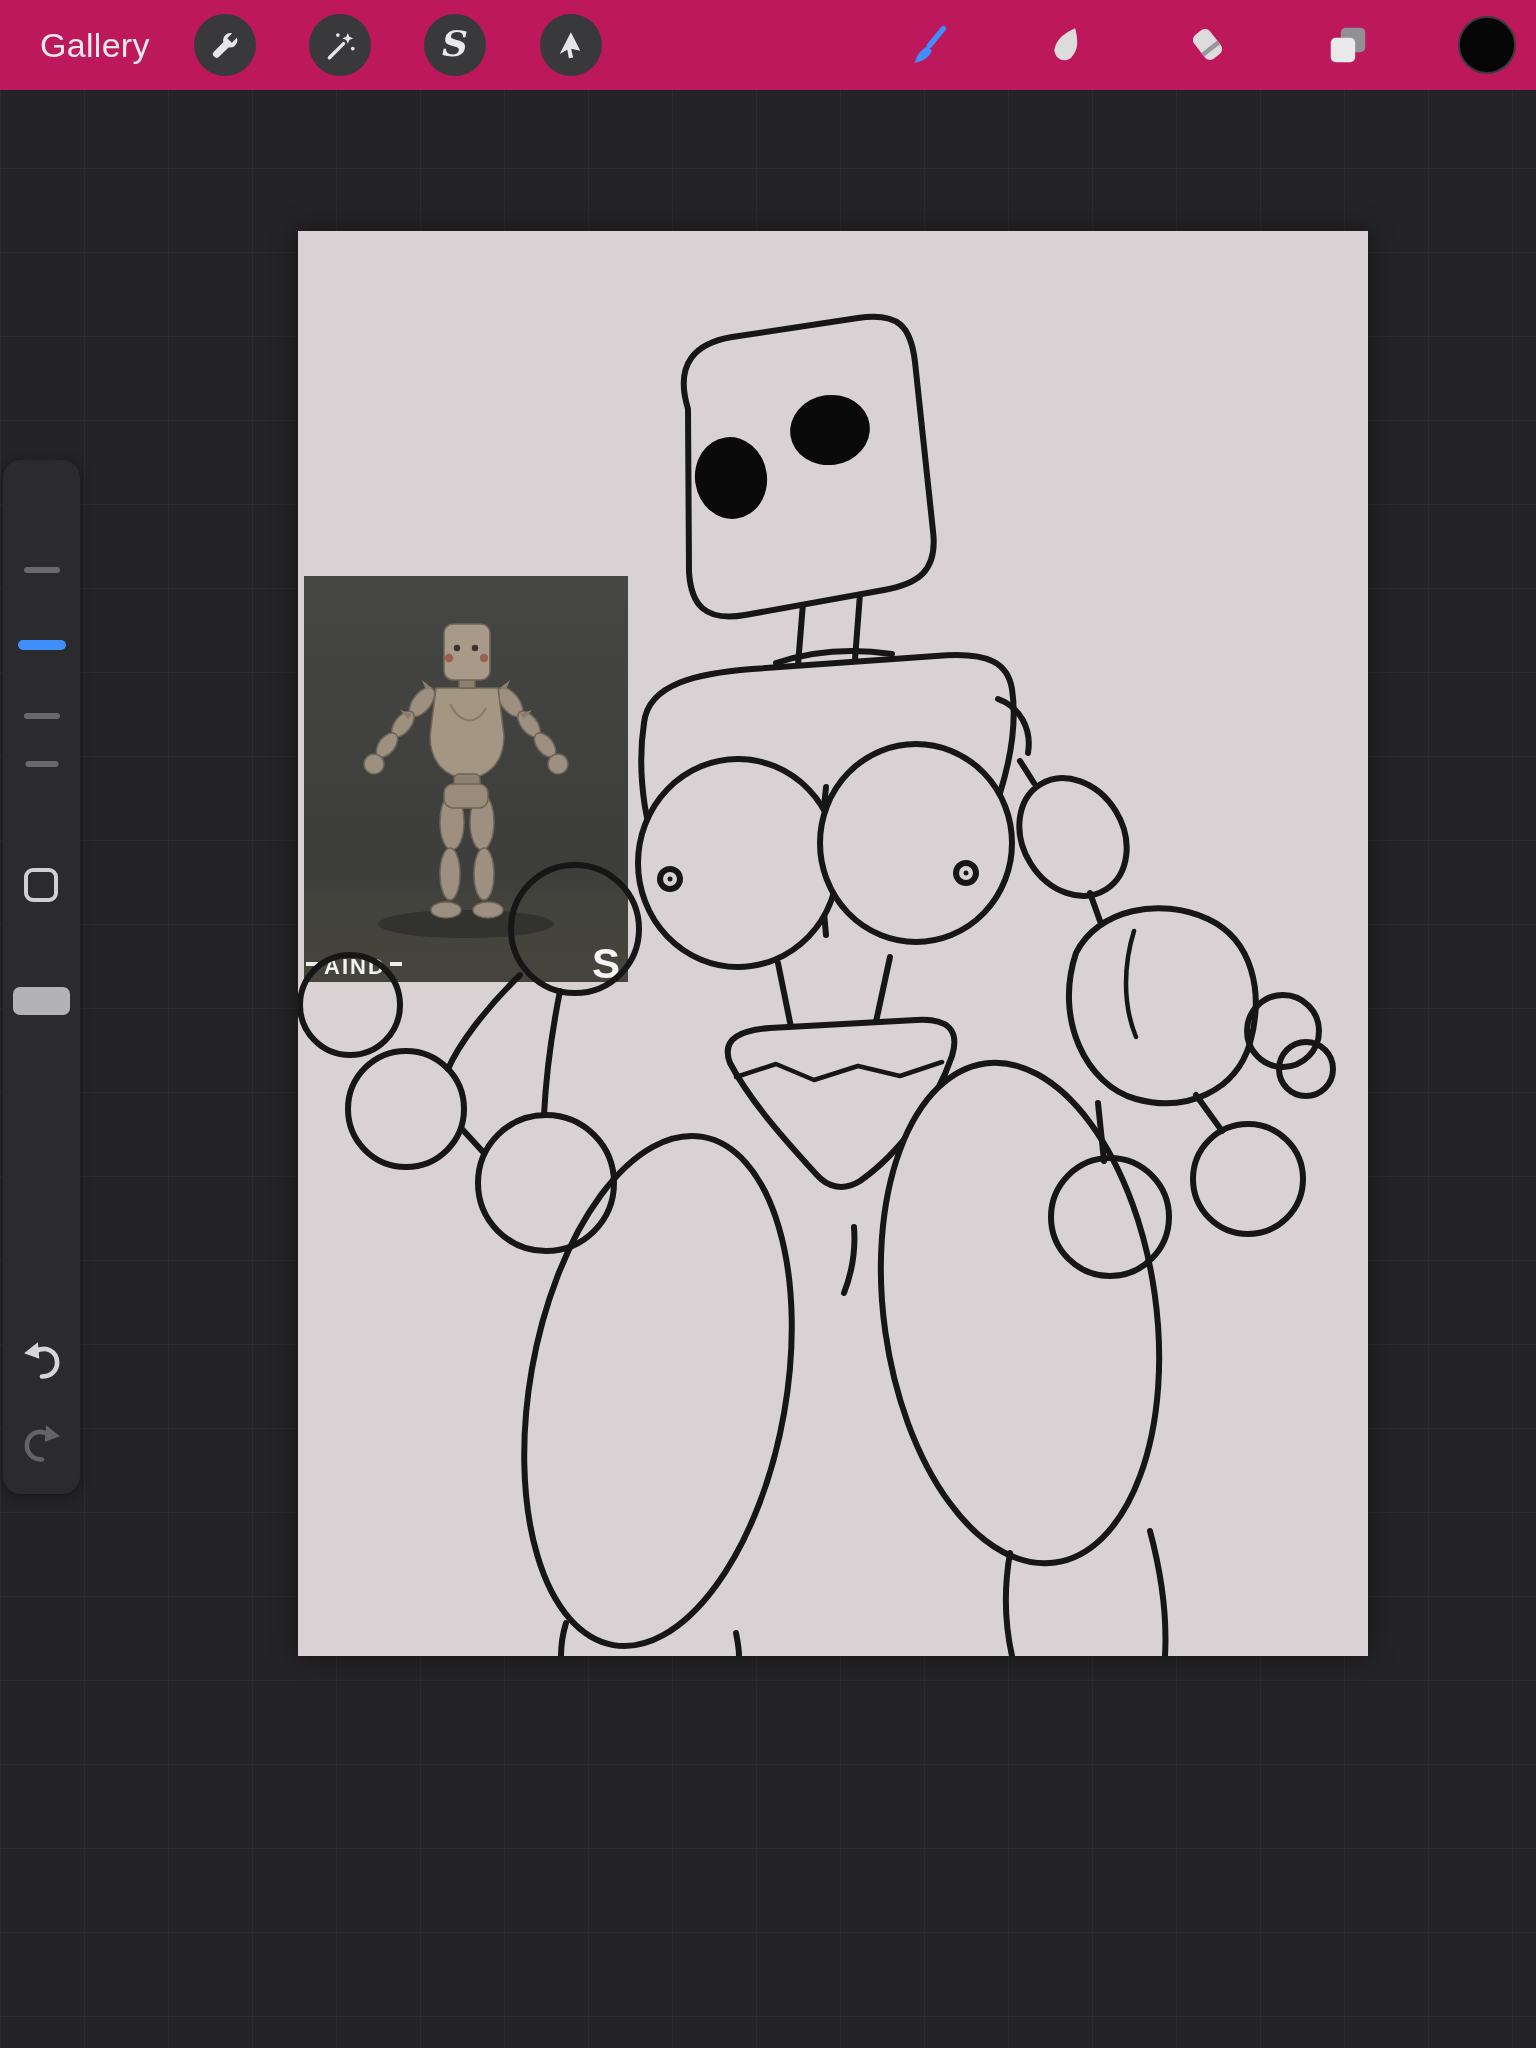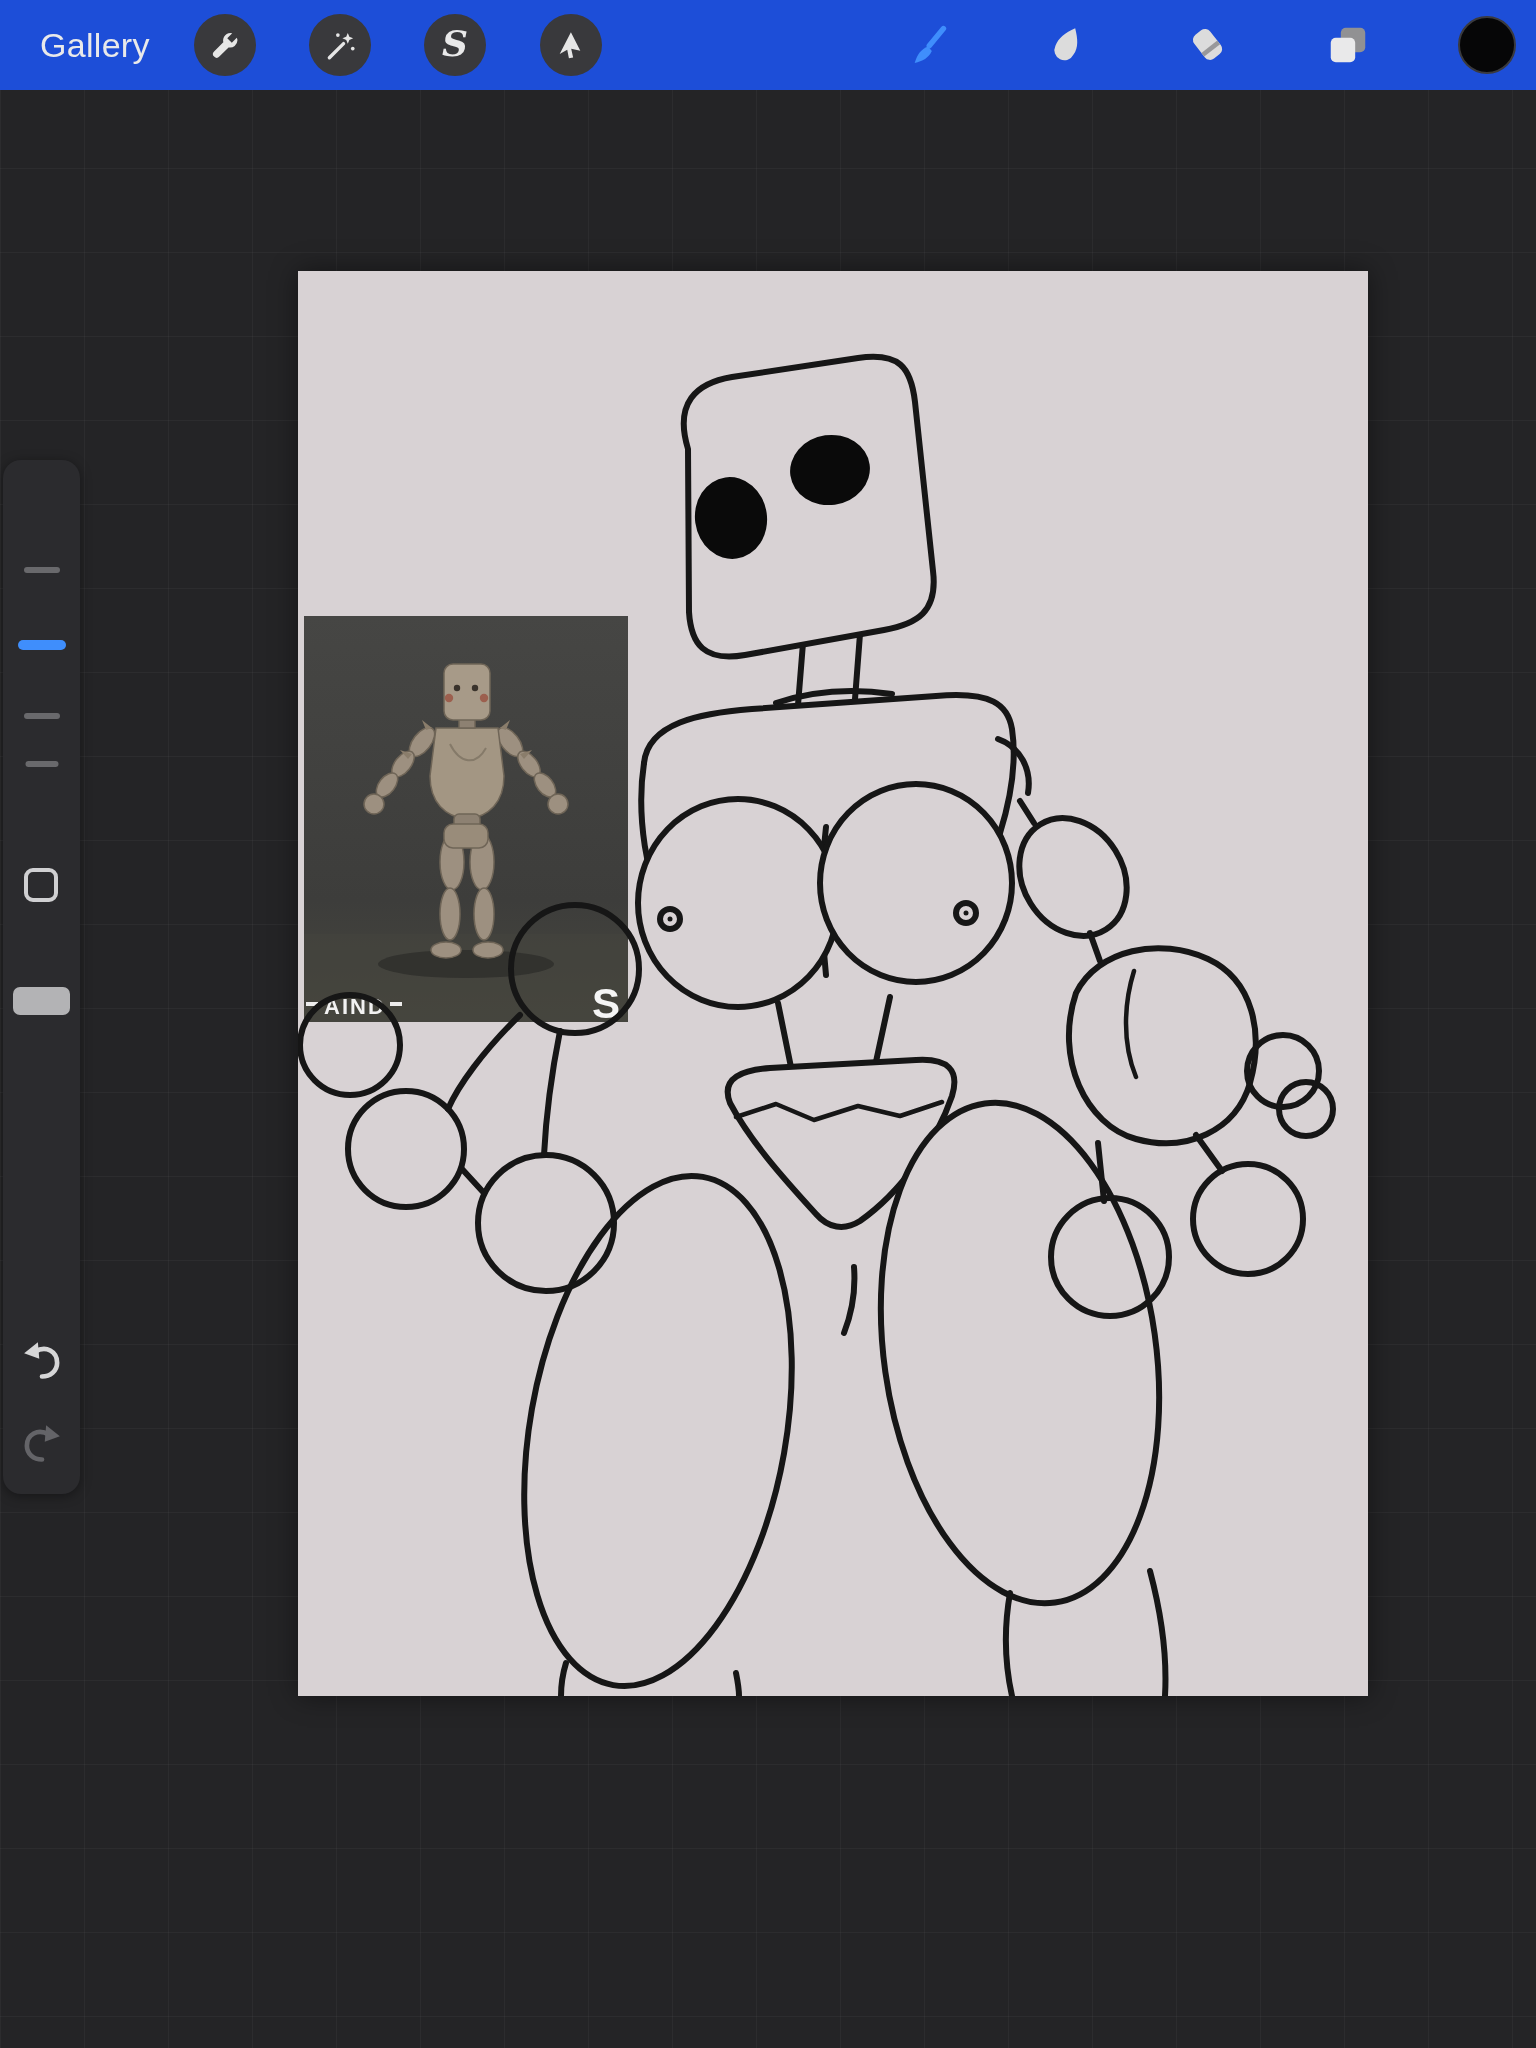--- a/index.html
+++ b/index.html
@@ -10,21 +10,21 @@
     background-color:#242426;
     background-image:
       linear-gradient(rgba(255,255,255,0.035) 1px, transparent 1px),
       linear-gradient(90deg, rgba(255,255,255,0.035) 1px, transparent 1px);
     background-size:84px 84px;
   }
 
   
   .topbar {
     position:absolute; left:0; top:0; width:1536px; height:90px;
-    background:#1d4ed8; z-index:30;
+    background:#be185d; z-index:30;
     display:flex; align-items:center;
   }
   .gallery-label {
     position:absolute; left:40px; top:0; height:90px; line-height:90px;
     color:#e9e9ea; font-size:34px; letter-spacing:.3px; cursor:pointer;
   }
   .circle-btn {
     position:absolute; top:14px; width:62px; height:62px; border-radius:50%;
     background:#39393c; display:flex; align-items:center; justify-content:center;
     cursor:pointer;
@@ -38,21 +38,21 @@
     font-size:36px; color:#e9e9ea; transform:translateY(-2px);
   }
   .color-swatch {
     position:absolute; top:16px; left:1458px; width:58px; height:58px;
     border-radius:50%; background:#060607; border:2px solid #3a3a3e; cursor:pointer;
   }
 
   
   .canvas {
     position:absolute; left:298px; top:231px; width:1070px; height:1425px;
-    background:#d8d2d4; z-index:5; box-shadow:0 0 26px rgba(0,0,0,.45);margin-top:40px;
+    background:#d8d2d4; z-index:5; box-shadow:0 0 26px rgba(0,0,0,.45);
   }
   .reference-image {
     position:absolute; left:6px; top:345px; width:324px; height:406px; z-index:6;
   }
   .sketch-layer { position:absolute; left:0; top:0; width:1070px; height:1425px; z-index:7; }
 
   
   .sidebar {
     position:absolute; left:3px; top:460px; width:77px; height:1034px;
     background:#2b2b2e; border-radius:18px; z-index:40;

